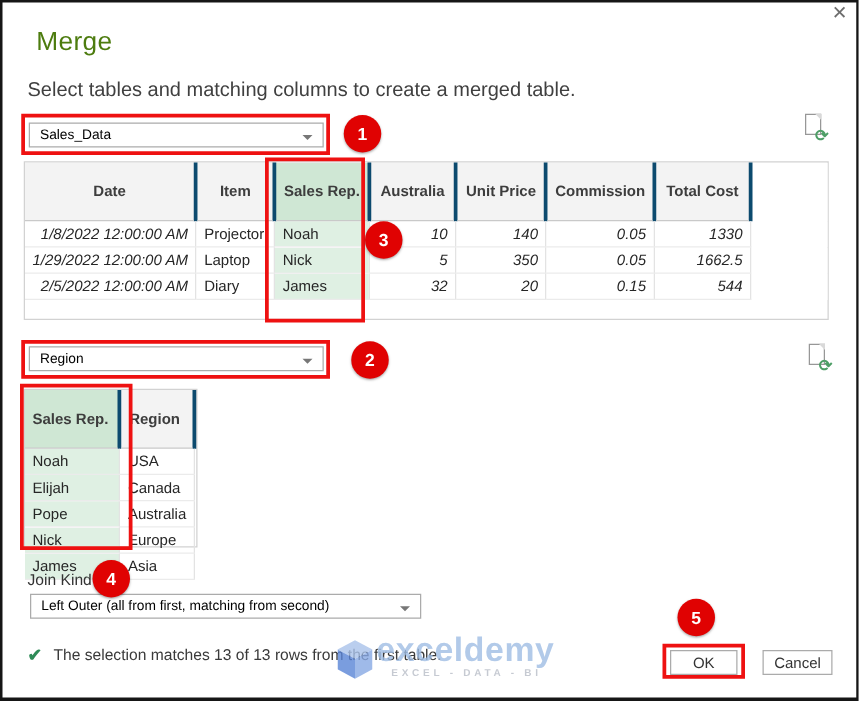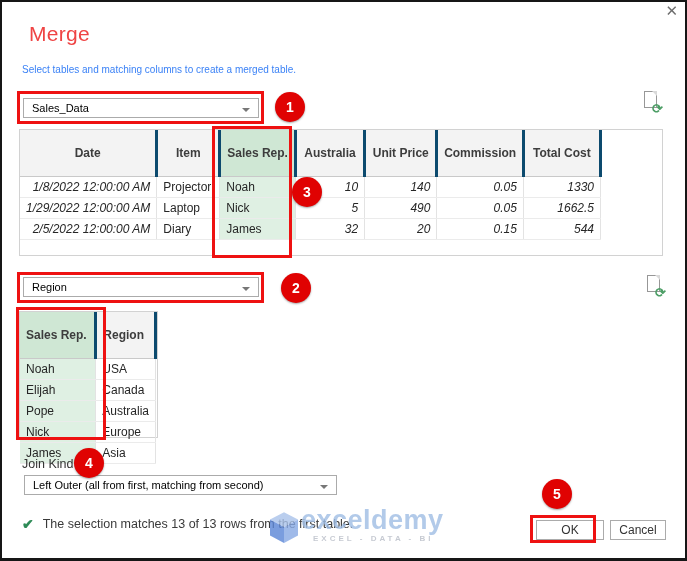--- a/index.html
+++ b/index.html
@@ -4,22 +4,22 @@
 <style>
   * { margin:0; padding:0; box-sizing:border-box; }
   body { font-family:"Liberation Sans", sans-serif; background:#fff; }
   .stage { position:relative; width:687px; height:561px; background:#fff;
            border:2px solid #161616; border-bottom-width:3px; overflow:hidden; }
 
   .close { position:absolute; top:1px; right:7px; font-size:15px; color:#6e6e6e;
            cursor:pointer; line-height:16px; }
 
   .title { position:absolute; left:27px; top:20px; font-size:21px; font-weight:300;
-           color:#ef4444; letter-spacing:.3px; }
-  .subtitle { position:absolute; left:20px; top:62px; font-size:10px; color:#3b82f6; }
+           color:#4d7c0f; letter-spacing:.3px; }
+  .subtitle { position:absolute; left:20px; top:62px; font-size:16px; color:#404040; }
 
   
   .combo { position:absolute; height:20px; background:#fff; border:1px solid #ababab;
            font-size:11px; color:#000; display:flex; align-items:center;
            padding:0 22px 0 8px; cursor:pointer; }
   .combo .caret { position:absolute; right:8px; top:9px; width:0; height:0;
            border-left:4px solid transparent; border-right:4px solid transparent;
            border-top:4px solid #777; }
   .combo1 { left:21px; top:96px;  width:236px; }
   .combo2 { left:21px; top:275px; width:236px; }
@@ -70,21 +70,21 @@
 
   .join-label { position:absolute; left:20px; top:455px; font-size:12.5px; color:#333; }
 
   .status { position:absolute; left:20px; top:514px; display:flex; align-items:center;
             font-size:12.5px; color:#3a3a3a; }
   .status .chk { color:#2e8b57; font-size:14px; font-weight:bold; margin-right:9px; }
 
   .btn { position:absolute; top:518px; height:20px; background:#fff;
          border:1px solid #ababab; font-size:12px; color:#333; text-align:center;
          line-height:18px; cursor:pointer; }
-  .btn-ok { left:534px; width:68px; }
+  .btn-ok { left:534px; width:54px; }
   .btn-cancel { left:608px; width:56px; }
 
   
   .wm { position:absolute; left:268px; top:505px; display:flex; align-items:flex-start;
         opacity:.8; pointer-events:none; z-index:5;justify-content:flex-end; }
   .wm .cube { margin-top:5px; }
   .wm .wtxt { margin-left:3px; }
   .wm .brand { font-size:27px; font-weight:bold; color:#9fbde4; line-height:26px;
         letter-spacing:.5px; }
   .wm .tagline { font-size:8px; color:#b9bec8; letter-spacing:3px; font-weight:bold;
@@ -140,21 +140,21 @@
         <td class="num">140</td>
         <td class="num">0.05</td>
         <td class="num">1330</td>
         <td class="filler"></td>
       </tr>
       <tr>
         <td class="num">1/29/2022 12:00:00 AM</td>
         <td>Laptop</td>
         <td class="rep">Nick</td>
         <td class="num">5</td>
-        <td class="num">490</td>
+        <td class="num">350</td>
         <td class="num">0.05</td>
         <td class="num">1662.5</td>
         <td class="filler"></td>
       </tr>
       <tr>
         <td class="num">2/5/2022 12:00:00 AM</td>
         <td>Diary</td>
         <td class="rep">James</td>
         <td class="num">32</td>
         <td class="num">20</td>

